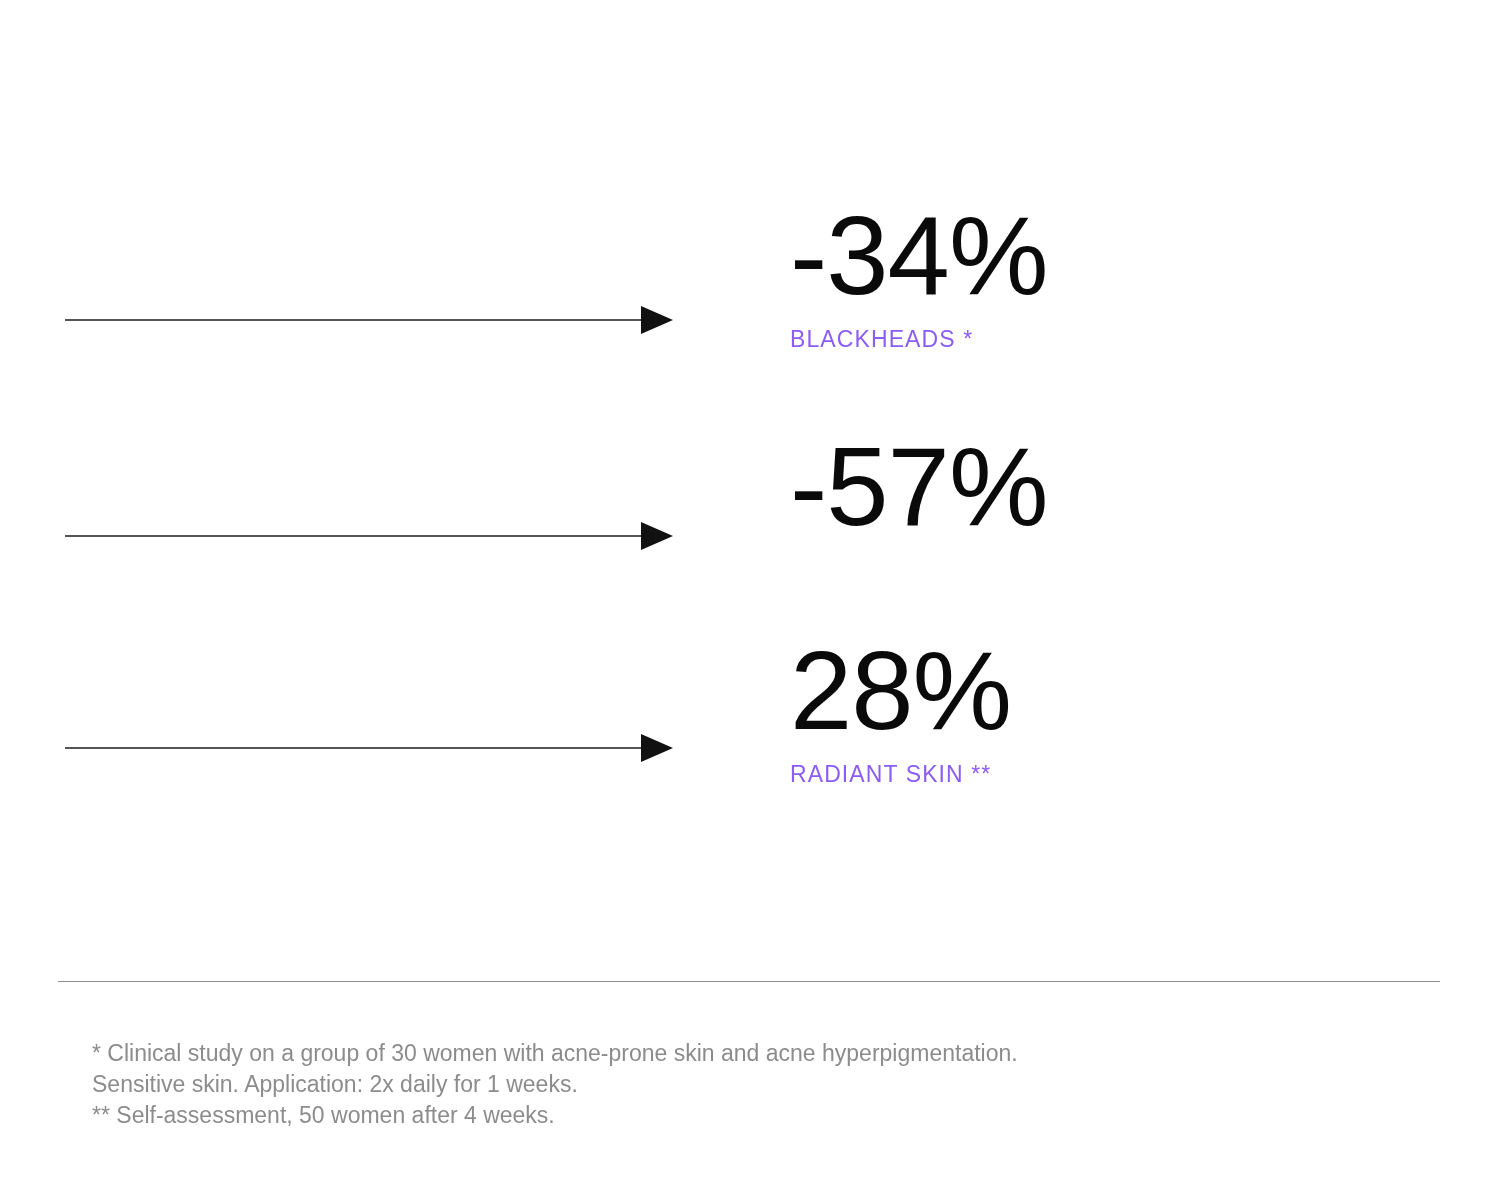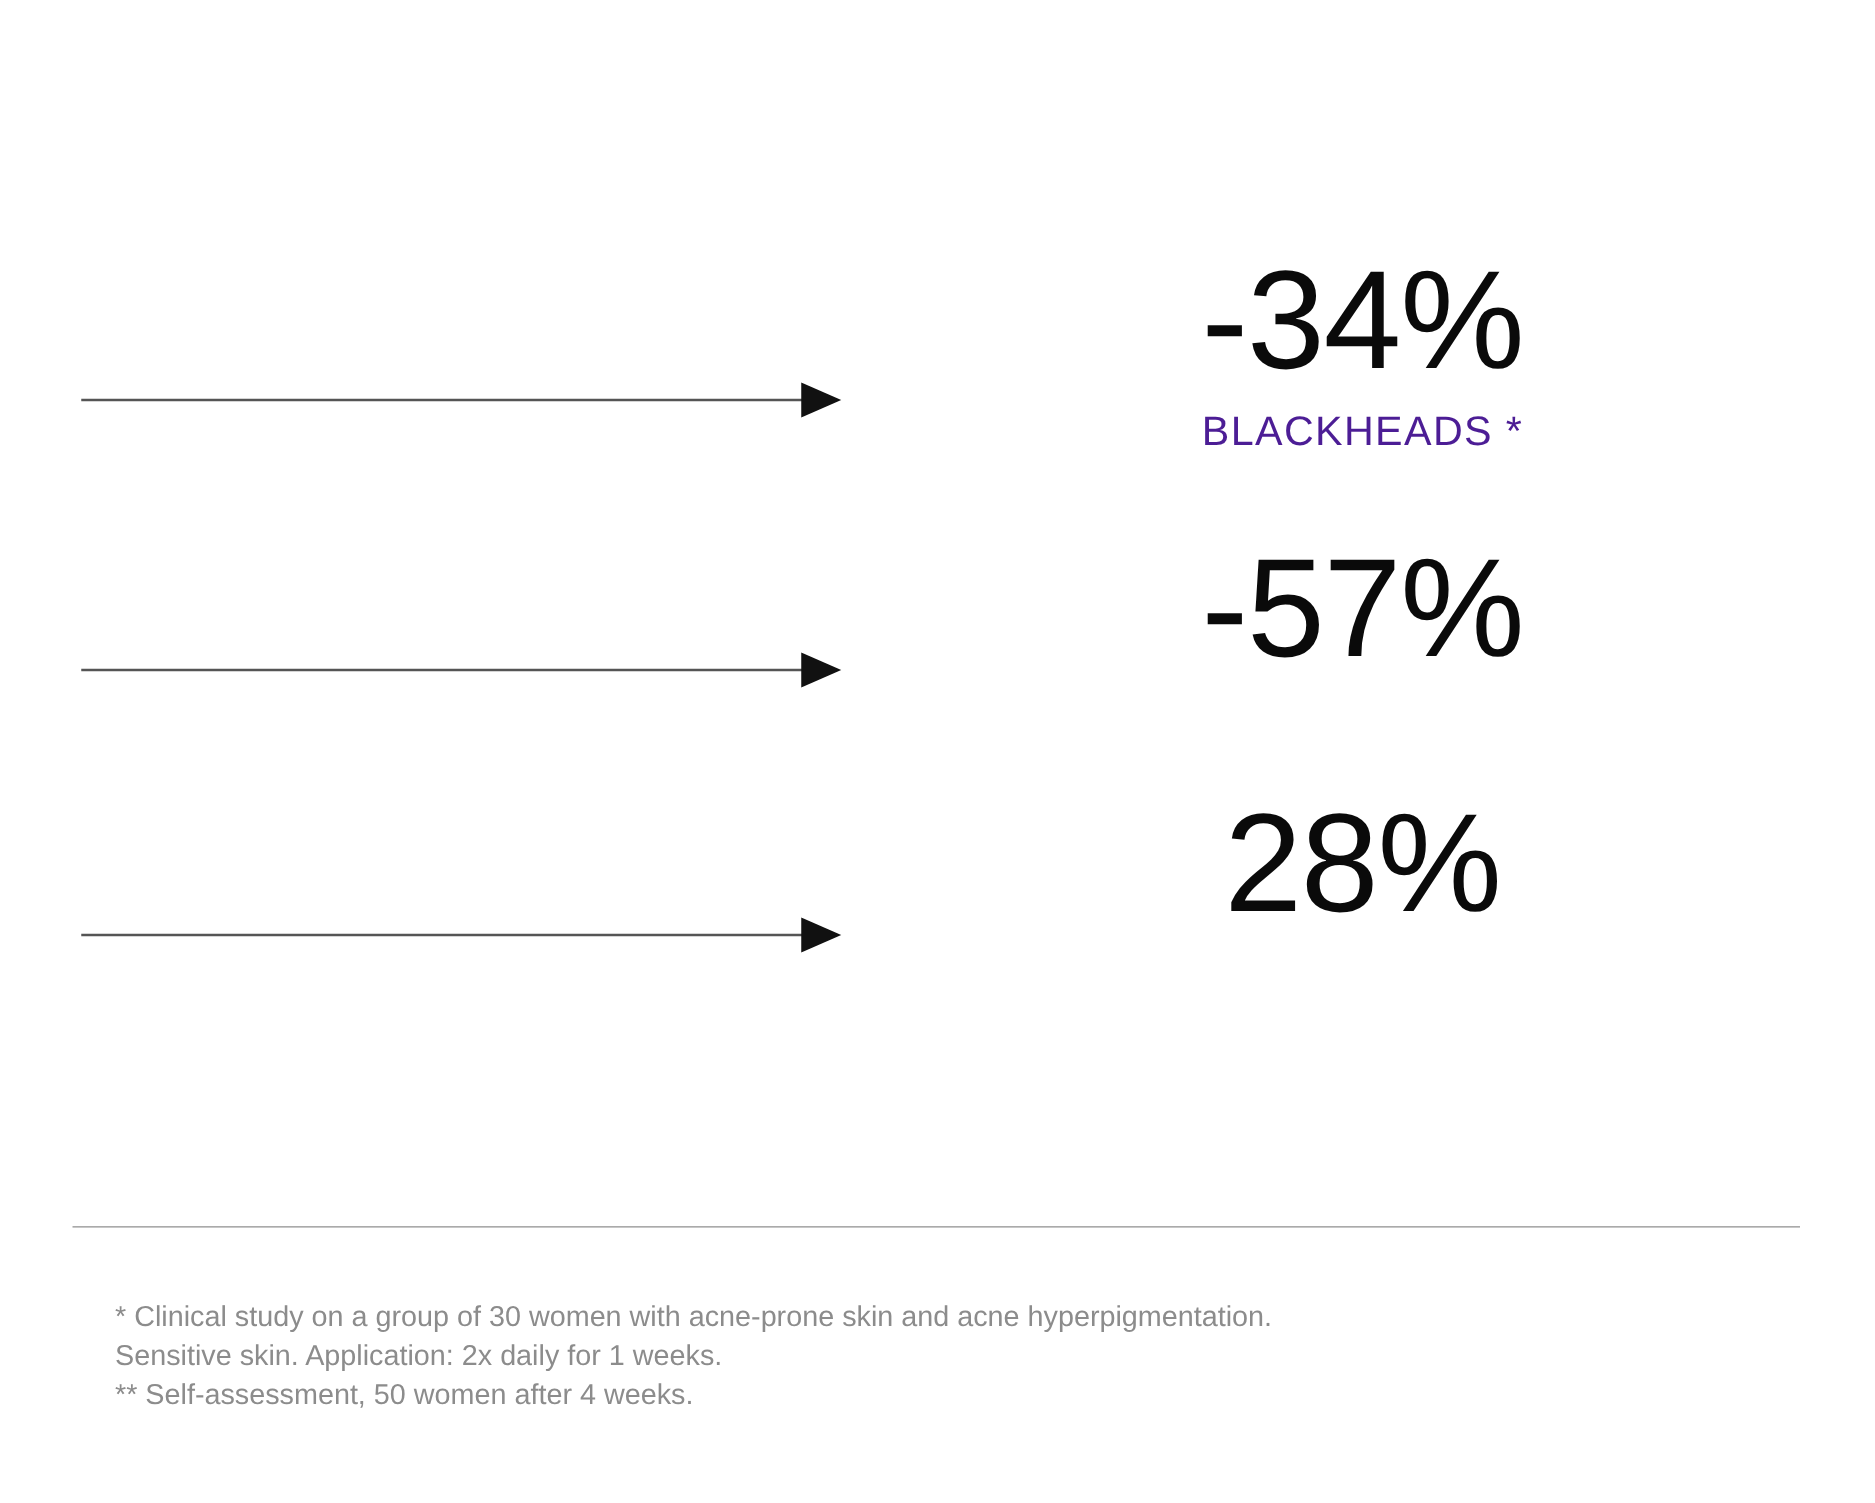--- a/index.html
+++ b/index.html
@@ -35,38 +35,38 @@
     width: 608px;
     height: 40px;
     overflow: visible;
   }
 
   
   .stat-block {
     position: absolute;
     left: 790px;
     width: 600px;
-    text-align: center;
+    text-align: left;
   }
   .stat-value {
     font-family: "Liberation Sans", sans-serif;
     font-size: 112px;
     font-weight: 300;
     letter-spacing: -1px;
     line-height: 1.0;
     color: #0a0a0a;
     white-space: nowrap;
   }
   .stat-label {
     font-family: "Liberation Sans", sans-serif;
-    font-size: 33px;
+    font-size: 23px;
     font-weight: 300;
     letter-spacing: 1.1px;
     line-height: 1.0;
-    color: #4c1d95;
+    color: #8b5cf6;
     margin-top: 16px;
     white-space: nowrap;
   }
 
   
   #divider {
     position: absolute;
     left: 58px;
     top: 981px;
     width: 1382px;
@@ -121,20 +121,21 @@
     <div class="stat-value">-34%</div>
     <div class="stat-label">BLACKHEADS *</div>
   </div>
 
   <div class="stat-block" style="top:431px;">
     <div class="stat-value">-57%</div>
   </div>
 
   <div class="stat-block" style="top:635px;">
     <div class="stat-value">28%</div>
+    <div class="stat-label">RADIANT SKIN **</div>
   </div>
 
   <div id="divider"></div>
 
   <div id="footnotes">
     <div class="footnote-line">* Clinical study on a group of 30 women with acne-prone skin and acne hyperpigmentation.</div>
     <div class="footnote-line">Sensitive skin. Application: 2x daily for 1 weeks.</div>
     <div class="footnote-line">** Self-assessment, 50 women after 4 weeks.</div>
   </div>
 

